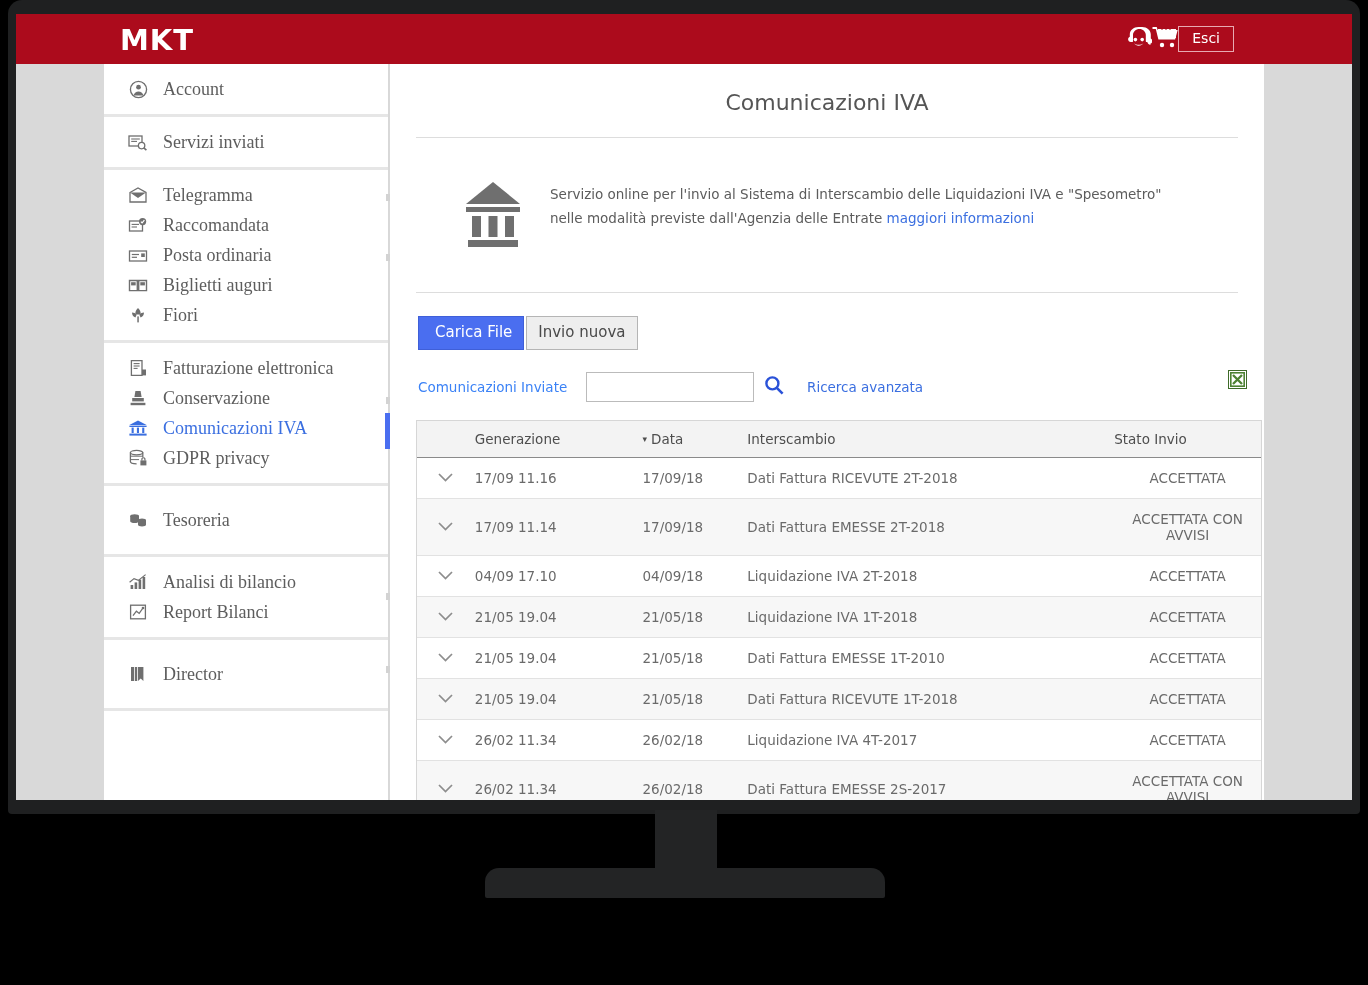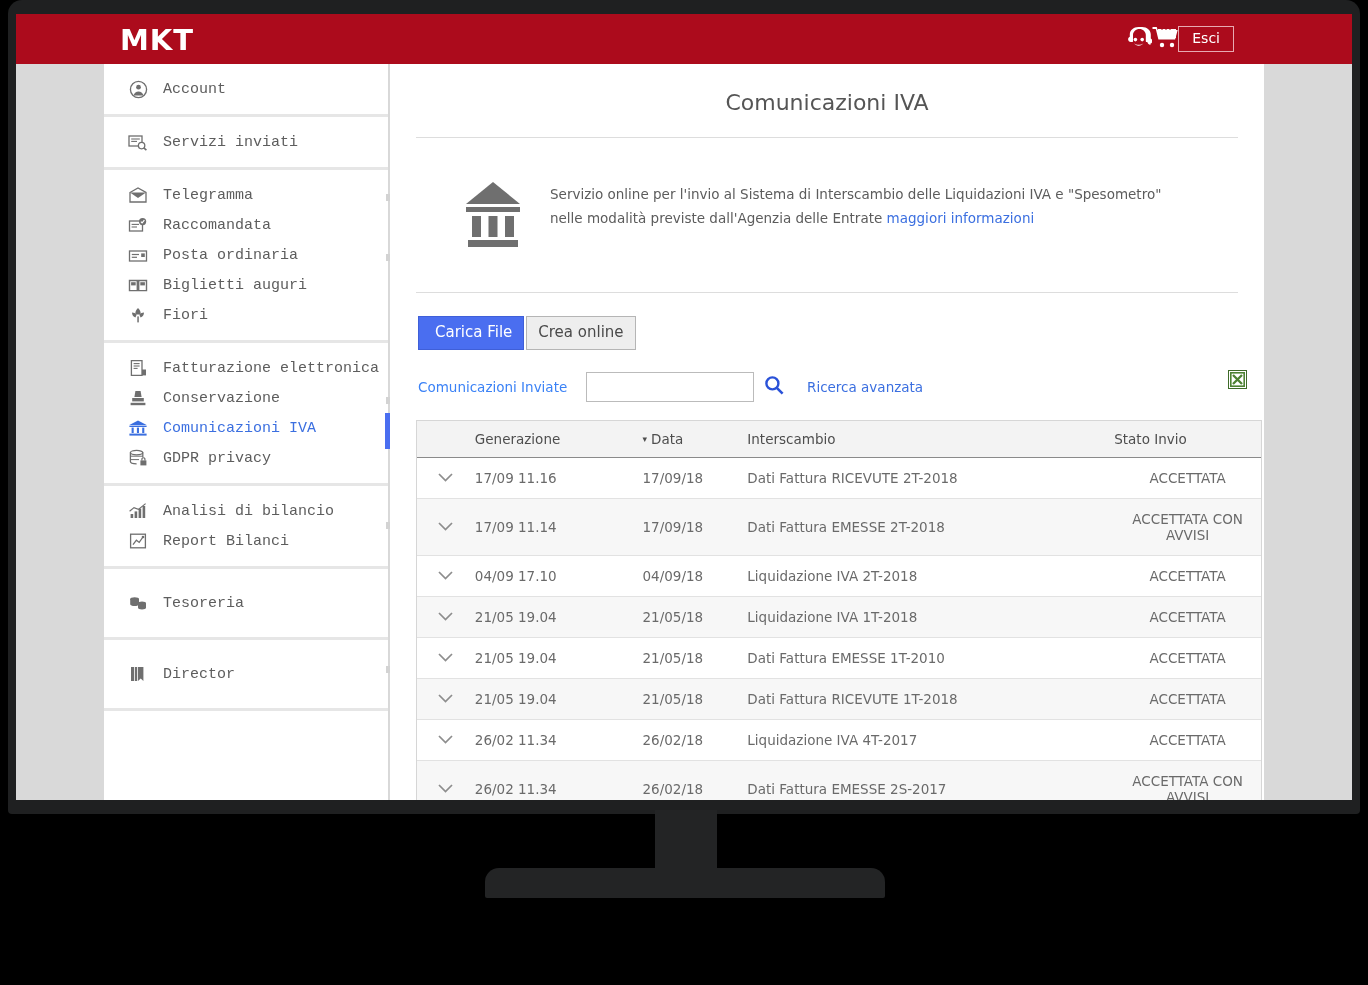--- a/index.html
+++ b/index.html
@@ -130,23 +130,23 @@
   }
   .nav-item .nav-icon {
     width: 22px;
     height: 20px;
     display: flex;
     align-items: center;
     justify-content: center;
     flex: 0 0 22px;
   }
   .nav-item .nav-label {
-    font-size: 15px;
+    font-size: 18px;
     color: #5d5d5d;
-    font-family: Liberation Mono, monospace;
+    font-family: Liberation Serif, serif;
     white-space: nowrap;
   }
   .nav-item.active .nav-label { color: #3b6fe0; }
   #sidebar-active-indicator {
     position: absolute;
     right: -3px;
     top: 0;
     width: 6px;
     height: 36px;
     background: #4a6ef0;
@@ -501,20 +501,34 @@
                   <line x1="2.6" y1="10.6" x2="11" y2="10.6" stroke="#6f6f6f" stroke-width="1"></line>
                   <rect x="12.4" y="11.4" width="6" height="5" fill="#6f6f6f"></rect>
                   <path d="M13.9 11.4 v-1.6 a1.6 1.6 0 0 1 3 0 v1.6" fill="none" stroke="#6f6f6f" stroke-width="1.2"></path>
                 </svg>
             </span>
             <span class="nav-label">GDPR privacy</span>
           </div>
         </div>
 
         <div class="nav-group" style="position:relative;">
+          <div class="nav-item" style="margin:9px 0;">
+            <span class="nav-icon">
+              <svg width="20" height="18" viewBox="0 0 20 18">
+                  <ellipse cx="6.6" cy="5" rx="4.4" ry="1.8" fill="#6f6f6f"></ellipse>
+                  <path d="M2.2 5 v5.2 c0 1 2 1.8 4.4 1.8 s4.4-.8 4.4-1.8 V5 z" fill="#6f6f6f"></path>
+                  <ellipse cx="14" cy="9.2" rx="4" ry="1.6" fill="#6f6f6f"></ellipse>
+                  <path d="M10 9.2 v4.6 c0 .9 1.8 1.6 4 1.6 s4-.7 4-1.6 V9.2 z" fill="#6f6f6f"></path>
+                </svg>
+            </span>
+            <span class="nav-label">Tesoreria</span>
+          </div>
+        </div>
+
+        <div class="nav-group" style="position:relative;">
           <span class="sb-tick" style="top:36px;"></span>
           <div class="nav-item">
             <span class="nav-icon">
               <svg width="20" height="18" viewBox="0 0 20 18">
                   <rect x="2.6" y="12" width="2.6" height="4" fill="#6f6f6f"></rect>
                   <rect x="6.6" y="9.4" width="2.6" height="6.6" fill="#6f6f6f"></rect>
                   <rect x="10.6" y="6.6" width="2.6" height="9.4" fill="#6f6f6f"></rect>
                   <rect x="14.6" y="4" width="2.6" height="12" fill="#6f6f6f"></rect>
                   <path d="M1.6 9.2 L6 5.6 L10.4 7.4 L17.6 1.6" fill="none" stroke="#6f6f6f" stroke-width="1.2"></path>
                 </svg>
@@ -523,34 +537,20 @@
           </div>
           <div class="nav-item">
             <span class="nav-icon">
               <svg width="20" height="18" viewBox="0 0 20 18">
                   <rect x="2.6" y="2.2" width="14.8" height="13.6" fill="none" stroke="#6f6f6f" stroke-width="1.3"></rect>
                   <path d="M5 12.6 L8.4 8.2 L11.2 10.4 L15 5" fill="none" stroke="#6f6f6f" stroke-width="1.3"></path>
                   <circle cx="15" cy="5" r="1.3" fill="#6f6f6f"></circle>
                 </svg>
             </span>
             <span class="nav-label">Report Bilanci</span>
-          </div>
-        </div>
-
-        <div class="nav-group" style="position:relative;">
-          <div class="nav-item" style="margin:9px 0;">
-            <span class="nav-icon">
-              <svg width="20" height="18" viewBox="0 0 20 18">
-                  <ellipse cx="6.6" cy="5" rx="4.4" ry="1.8" fill="#6f6f6f"></ellipse>
-                  <path d="M2.2 5 v5.2 c0 1 2 1.8 4.4 1.8 s4.4-.8 4.4-1.8 V5 z" fill="#6f6f6f"></path>
-                  <ellipse cx="14" cy="9.2" rx="4" ry="1.6" fill="#6f6f6f"></ellipse>
-                  <path d="M10 9.2 v4.6 c0 .9 1.8 1.6 4 1.6 s4-.7 4-1.6 V9.2 z" fill="#6f6f6f"></path>
-                </svg>
-            </span>
-            <span class="nav-label">Tesoreria</span>
           </div>
         </div>
 
         <div class="nav-group last" style="position:relative;">
           <span class="sb-tick" style="top:26px;"></span>
           <div class="nav-item" style="margin:9px 0;">
             <span class="nav-icon">
               <svg width="20" height="18" viewBox="0 0 20 18">
                   <rect x="3" y="2" width="3.2" height="14" fill="#6f6f6f"></rect>
                   <rect x="7" y="2" width="2.2" height="14" fill="#6f6f6f"></rect>
@@ -582,21 +582,21 @@
           <div id="intro-text">
             <span>Servizio online per l'invio al Sistema di Interscambio delle Liquidazioni IVA e "Spesometro" nelle modalità previste dall'Agenzia delle Entrate</span>
             <a id="intro-more-link">maggiori informazioni</a>
           </div>
         </section>
 
         <div id="intro-divider"></div>
 
         <div id="tabs-row">
           <div class="tab-btn active">Carica File</div>
-          <div class="tab-btn inactive">Crea online</div>
+          <div class="tab-btn inactive">Invio nuova</div>
         </div>
 
         <div id="search-row">
           <span id="search-row-label">Comunicazioni Inviate</span>
           <input id="search-input" type="text" value="" placeholder="" style="">
           <span id="search-submit-icon">
             <svg width="22" height="22" viewBox="0 0 22 22">
                 <circle cx="9.4" cy="9.4" r="6" fill="none" stroke="#2a52d8" stroke-width="2.4"></circle>
                 <line x1="13.8" y1="13.8" x2="19.6" y2="19.6" stroke="#2a52d8" stroke-width="2.6"></line>
               </svg>

